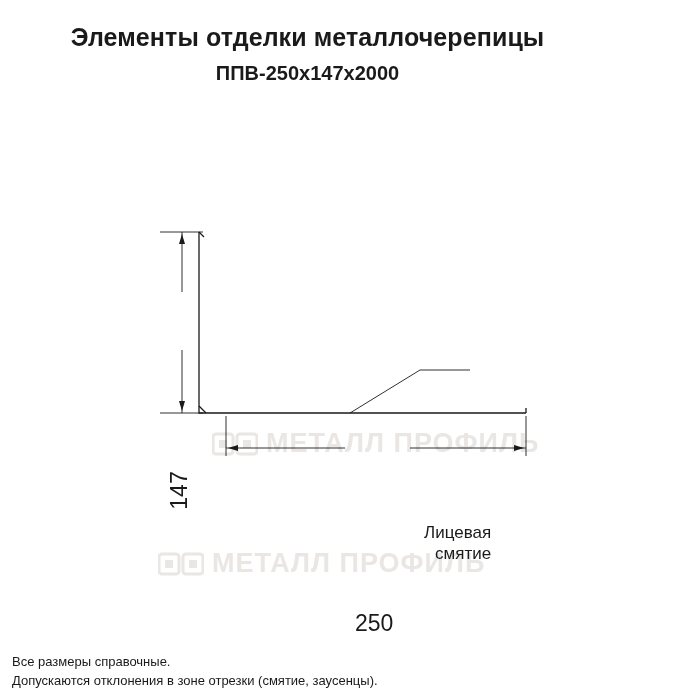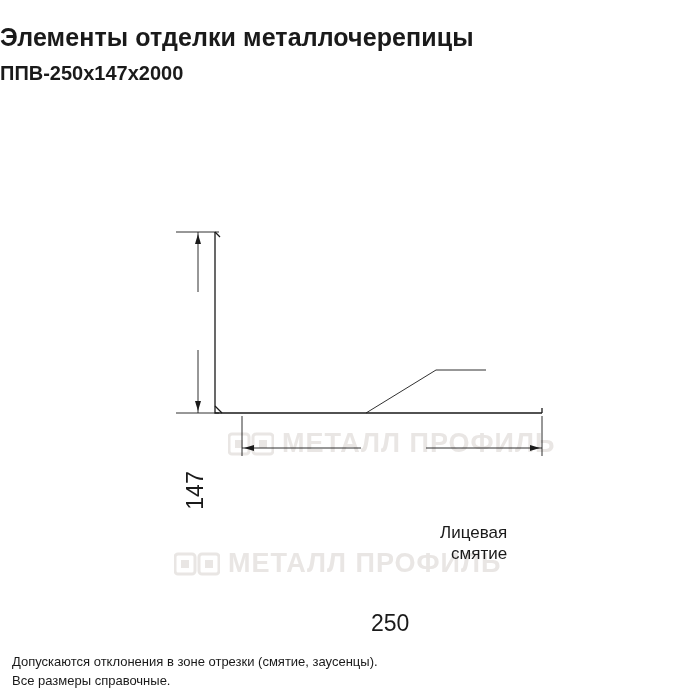--- a/index.html
+++ b/index.html
@@ -18,21 +18,21 @@
   .page {
     position: relative;
     width: 700px;
     height: 700px;
   }
   .title-block {
     position: absolute;
     top: 22px;
     left: 0;
     width: 615px;
-    text-align: left;
+    text-align: center;
   }
   .main-title {
     font-size: 25px;
     font-weight: bold;
     letter-spacing: 0.1px;
     line-height: 30px;
   }
   .sub-title {
     font-size: 20px;
     font-weight: bold;
@@ -40,21 +40,21 @@
     line-height: 26px;
   }
   .sku-title {
     font-size: 20px;
     font-weight: bold;
     margin-top: 8px;
     line-height: 26px;
   }
   .drawing {
     position: absolute;
-    left: 16px;
+    left: 0;
     top: 180px;
     width: 600px;
     height: 320px;
   }
   .watermark {
     position: absolute;
     pointer-events: none;
     color: #e9e6e4;
     font-weight: bold;
     font-size: 27px;
@@ -189,17 +189,17 @@
     <div class="dim-label dim-250">250</div>
 
     <div class="callout-label">
       <div>Лицевая</div>
       <div>смятие</div>
     </div>
 
   </div>
 
   <div class="footer">
+    <div>Все размеры справочные.</div>
     <div>Допускаются отклонения в зоне отрезки (смятие, заусенцы).</div>
-    <div>Все размеры справочные.</div>
   </div>
 
 </div>
 
 </body></html>

